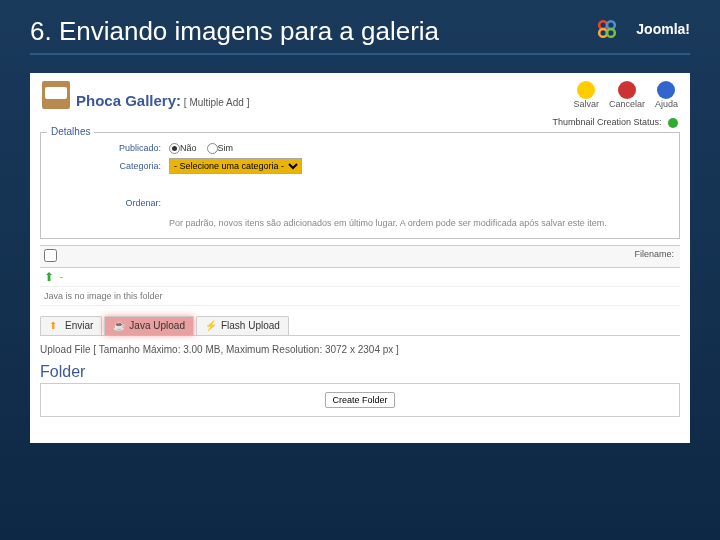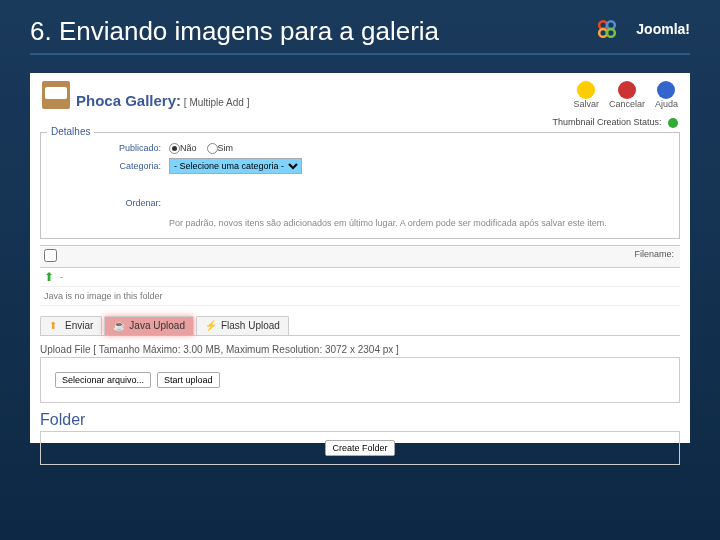--- a/index.html
+++ b/index.html
@@ -29,21 +29,21 @@
   .status-row { text-align: right; padding: 4px 8px 2px; font-size: 9px; color: #444; }
   .status-dot { display: inline-block; width: 10px; height: 10px; background: #3a3; border-radius: 50%; vertical-align: middle; margin-left: 4px; }
 
   .fieldset { border: 1px solid #c3c3c3; margin: 2px 6px 6px; padding: 6px 8px; position: relative; }
   .legend { position: absolute; top: -7px; left: 6px; background: #fff; padding: 0 4px; font-size: 10px; color: #3b5998; }
   .form-row { display: flex; align-items: center; margin: 4px 0; font-size: 9px; }
   .form-label { width: 120px; text-align: right; color: #3b5998; padding-right: 8px; }
   .radio { display: inline-flex; align-items: center; gap: 0; margin-right: 10px; }
   .radio-dot { width: 11px; height: 11px; border: 1px solid #888; border-radius: 50%; display: inline-flex; align-items: center; justify-content: center; }
   .radio-dot.checked::after { content: ""; width: 5px; height: 5px; background: #333; border-radius: 50%; }
-  select.mini { font-size: 9px; border: 1px solid #aaa; background: #7dd3fc; height: 16px; }
+  select.mini { font-size: 9px; border: 1px solid #aaa; background: #eab308; height: 16px; }
   .hint { font-size: 9px; color: #888; margin-top: 40px; }
 
   .list-header { display: flex; border-top: 1px solid #ccc; border-bottom: 1px solid #ccc; background: #f7f7f7; font-size: 9px; color: #555; margin: 2px 6px 0; }
   .list-header .chk { width: 20px; text-align: center; padding: 3px; }
   .list-header .fn { flex: 1; text-align: right; padding: 3px 6px; }
   .list-row { display: flex; align-items: center; font-size: 9px; color: #777; margin: 0 6px; border-bottom: 1px solid #eee; padding: 2px 0; }
   .up-ico { color: #3a3; margin-left: 4px; margin-right: 6px; font-size: 12px; }
 
   .tabs { display: flex; gap: 2px; margin: 10px 6px 0; font-size: 10px; border-bottom: 1px solid #ccc; }
   .tab { display: flex; align-items: center; gap: 4px; padding: 3px 8px; border: 1px solid #ccc; border-bottom: none; background: #f4f4f4; border-radius: 2px 2px 0 0; }
@@ -156,23 +156,19 @@
         <span class="tab-ico tab-coffee">☕</span>
         <span>Java Upload</span>
       </div>
       <div class="tab">
         <span class="tab-ico tab-flash">⚡</span>
         <span>Flash Upload</span>
       </div>
     </div>
 
     <div class="upload-label">Upload File [ Tamanho Máximo: 3.00 MB, Maximum Resolution: 3072 x 2304 px ]</div>
-    <div class="upload-box">
-      <button class="mini-btn">Selecionar arquivo...</button>
-      <button class="mini-btn">Start upload</button>
-    </div>
 
     <div class="folder-label">Folder</div>
     <div class="folder-box">
       <button class="mini-btn">Create Folder</button>
     </div>
   </div>
 </div>
 
 </body></html>

